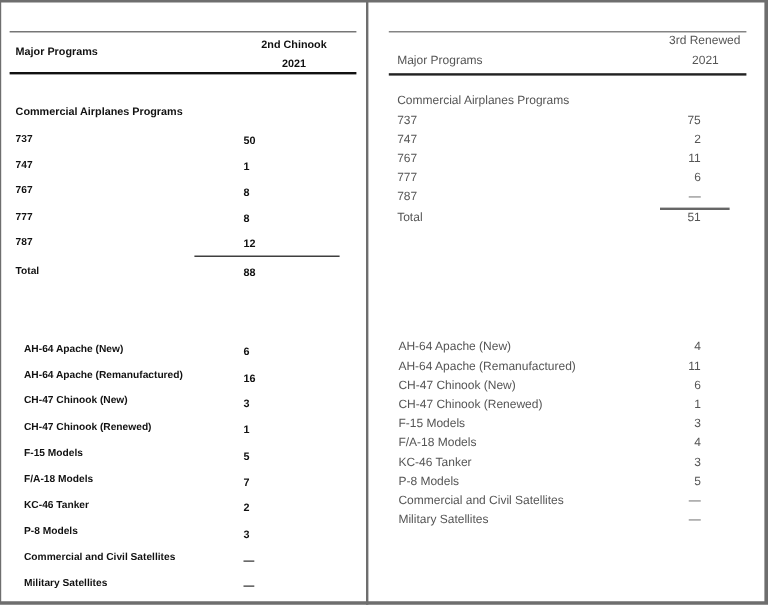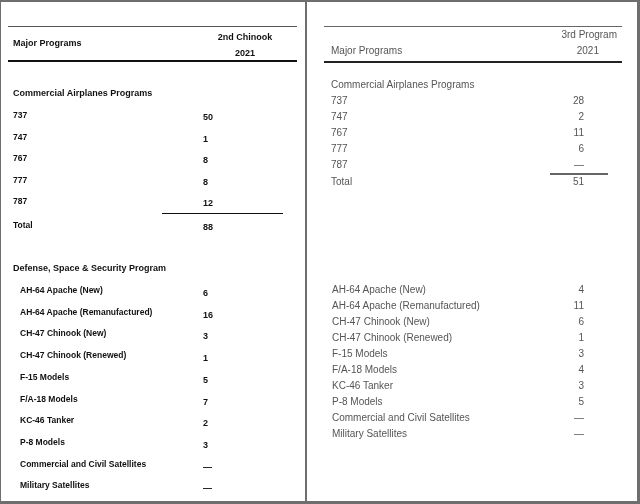--- a/index.html
+++ b/index.html
@@ -64,21 +64,20 @@
       <div class="row-val" style="top: 155px;">8</div>
       <div class="row-label" style="left: 13px; top: 174.5px;">777</div>
       <div class="row-val" style="top: 176.5px;">8</div>
       <div class="row-label" style="left: 13px; top: 196px;">787</div>
       <div class="row-val" style="top: 198px;">12</div>
     </div>
   <div class="total-rule"></div>
   <div class="row-label" style="left:13px; top:220px">Total</div>
   <div class="row-val" style="top:222px">88</div>
 
-  <div class="sec" style="top:263px">Defense, Space &amp; Security Program</div>
   <div id="left-def-rows">
       <div class="row-label" style="left: 20px; top: 285px;">AH-64 Apache (New)</div>
       <div class="row-val" style="top: 288px;">6</div>
       <div class="row-label" style="left: 20px; top: 306.7px;">AH-64 Apache (Remanufactured)</div>
       <div class="row-val" style="top: 309.7px;">16</div>
       <div class="row-label" style="left: 20px; top: 328.4px;">CH-47 Chinook (New)</div>
       <div class="row-val" style="top: 331.4px;">3</div>
       <div class="row-label" style="left: 20px; top: 350.1px;">CH-47 Chinook (Renewed)</div>
       <div class="row-val" style="top: 353.1px;">1</div>
       <div class="row-label" style="left: 20px; top: 371.8px;">F-15 Models</div>
@@ -93,29 +92,29 @@
       <div class="row-val" style="top: 461.6px;">—</div>
       <div class="row-label" style="left: 20px; top: 480.3px;">Military Satellites</div>
       <div class="row-val" style="top: 483.3px;">—</div>
     </div>
 </div>
 
 <div class="divider"></div>
 
 <div class="right">
   <div class="rule-top"></div>
-  <div class="h-q">3rd Program</div>
+  <div class="h-q">3rd Renewed</div>
   <div class="h-label">Major Programs</div>
   <div class="h-y">2021</div>
   <div class="rule-head"></div>
 
   <div class="sec" style="left:24px; top:79px">Commercial Airplanes Programs</div>
   <div id="right-comm-rows">
       <div class="row-label" style="left: 24px; top: 95px;">737</div>
-      <div class="row-val" style="top: 95px;">28</div>
+      <div class="row-val" style="top: 95px;">75</div>
       <div class="row-label" style="left: 24px; top: 111px;">747</div>
       <div class="row-val" style="top: 111px;">2</div>
       <div class="row-label" style="left: 24px; top: 127px;">767</div>
       <div class="row-val" style="top: 127px;">11</div>
       <div class="row-label" style="left: 24px; top: 143px;">777</div>
       <div class="row-val" style="top: 143px;">6</div>
       <div class="row-label" style="left: 24px; top: 159px;">787</div>
       <div class="row-val" style="top: 159px;">—</div>
     </div>
   <div class="total-rule"></div>

